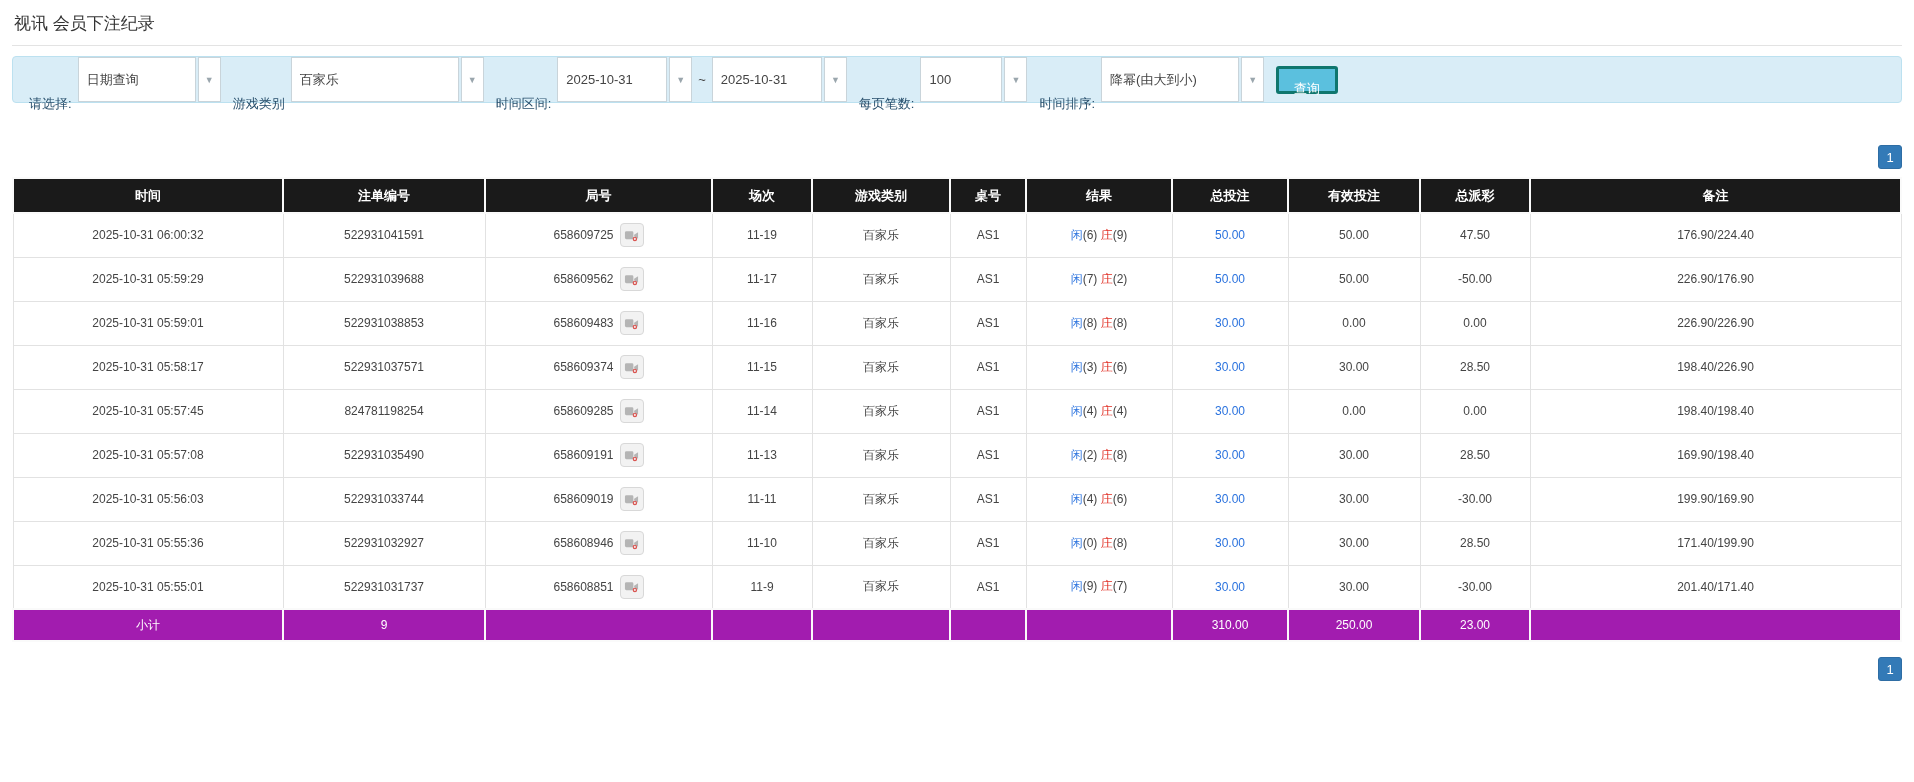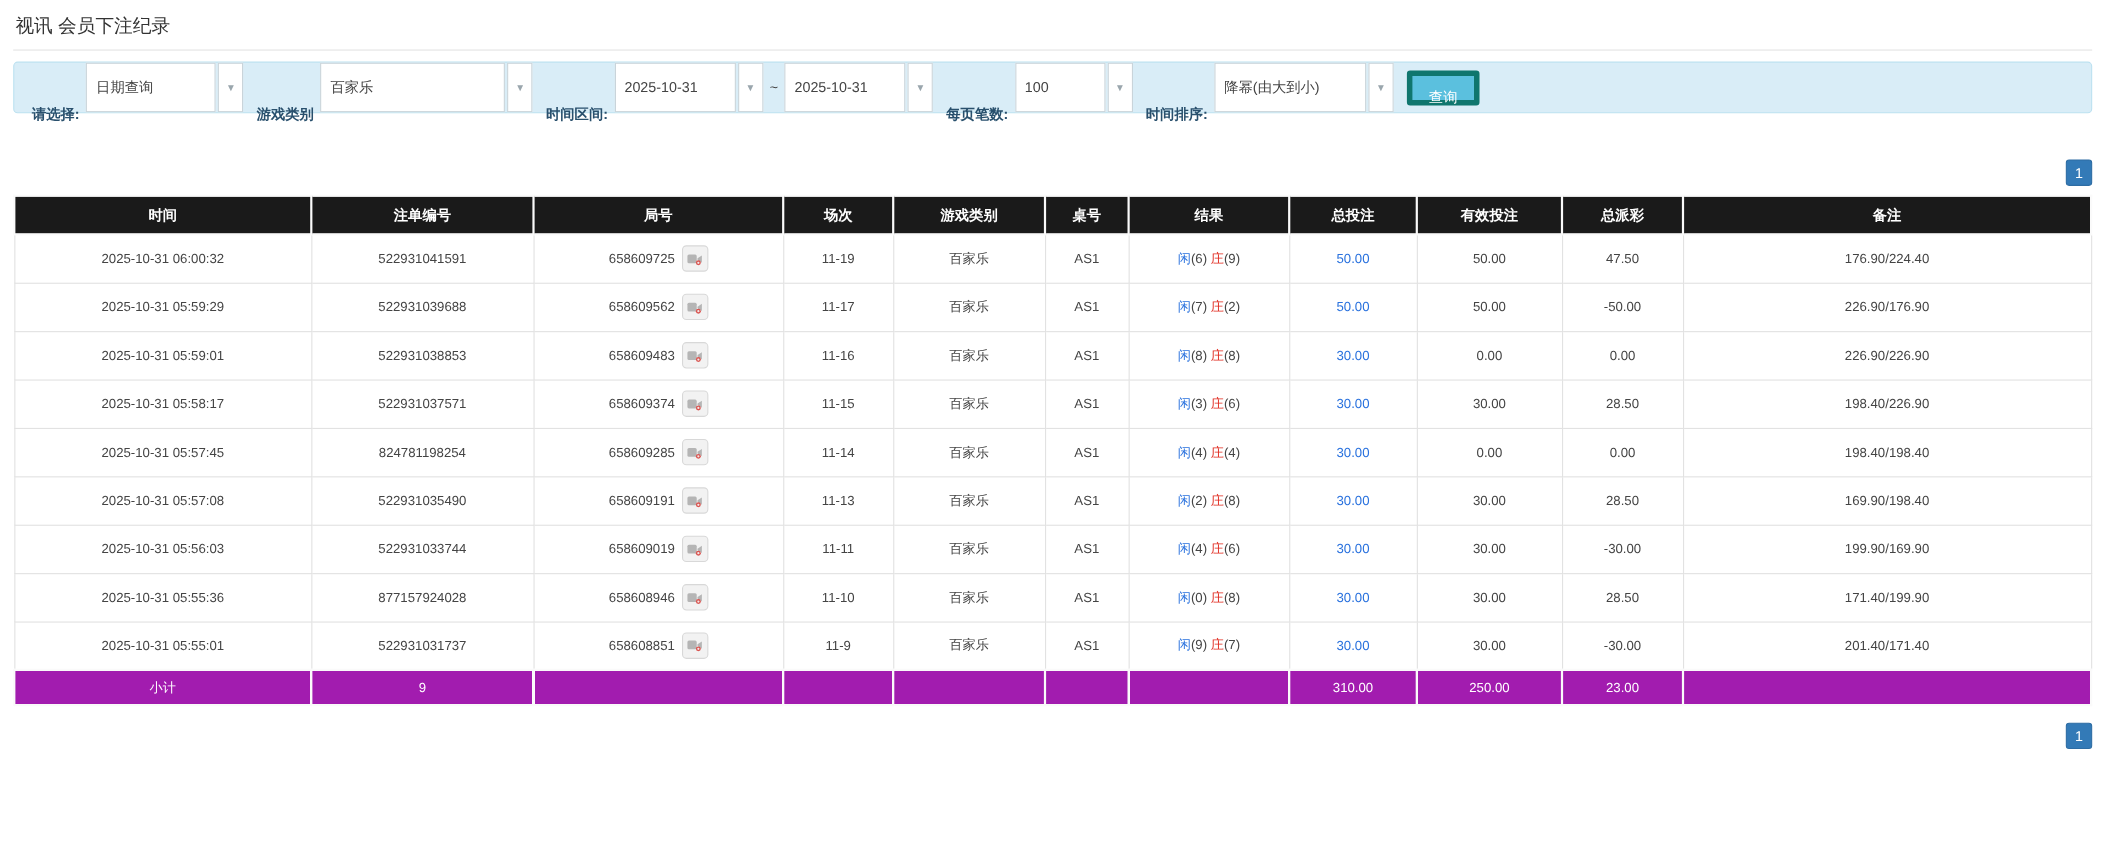--- a/index.html
+++ b/index.html
@@ -14,36 +14,36 @@
   .page-title { font-size: 17px; font-weight: 400; color: #333; padding-left: 2px; }
   .title-divider { border-bottom: 1px solid #e3e3e3; margin-top: 10px; }
 
   
   .filter-bar {
     margin-top: 10px;
     background: #d9edf7; border: 1px solid #bce1f0; border-radius: 4px;
     padding: 10px 10px; display: flex; align-items: center; gap: 6px;
     height: 47px;
   }
-  .flabel { font-size: 13px; font-weight: bold; color: #29506d; white-space: nowrap; margin-left: 6px; margin-top: 48px; }
+  .flabel { font-size: 13px; font-weight: normal; color: #29506d; white-space: nowrap; margin-left: 6px; margin-top: 48px; }
   .combo { display: flex; align-items: stretch; gap: 2px; height: 45px; }
   .combo-text {
     background: #fff; border: 1px solid #c9d4da; font-size: 13px; color: #444;
     display: flex; align-items: center; padding: 0 8px; white-space: nowrap;
   }
   .combo-arrow {
     background: #fff; border: 1px solid #c9d4da; width: 23px;
     display: flex; align-items: center; justify-content: center;
     color: #9aa6ad; font-size: 9px; cursor: pointer;
   }
   .w-qtype { width: 118px; } .w-game { width: 168px; } .w-date { width: 110px; }
   .w-size  { width: 82px; }  .w-sort { width: 138px; }
   .tilde { font-size: 13px; color: #444; }
   .search-btn {
-    margin-left: 6px; background: #5bc0de; border: 5px solid #0f766e; color: #fff;
+    margin-left: 6px; background: #5bc0de; border: 3px solid #0f766e; color: #fff;
     font-size: 13px; border-radius: 3px; padding: 11px 15px; height: 16px; cursor: pointer;
     font-family: inherit;
   }
 
   
   .summary-bar {
     margin-top: 7px; background: #dff0d8; border: 1px solid #d6e9c6;
     padding: 9px 14px; font-size: 13px; color: #56704c;
     display: flex; justify-content: space-between; align-items: center;
   }
@@ -376,21 +376,21 @@
     <td>
       <span class="bet-link">30.00</span>
     </td>
     <td>30.00</td>
     <td class="neg">-30.00</td>
     <td>199.90/169.90</td>
   </tr>
 
   <tr>
     <td>2025-10-31 05:55:36</td>
-    <td>877157924028</td>
+    <td>522931032927</td>
     <td>
       <span class="round-cell">
         <span>658608946</span>
         <span class="vid-btn">
           <svg width="15" height="15" viewBox="0 0 16 16" aria-hidden="true">
             <rect x="1" y="3.5" width="9" height="8.5" rx="1.5" fill="#b5b5b5"></rect>
             <path d="M10.8 7.2 L15 4.5 V11.5 L10.8 8.8 Z" fill="#b5b5b5"></path>
             <circle cx="11.6" cy="11.6" r="2.4" fill="#d9534f"></circle>
             <circle cx="11.6" cy="11.6" r="1.1" fill="#f4e6e6"></circle>
           </svg>

